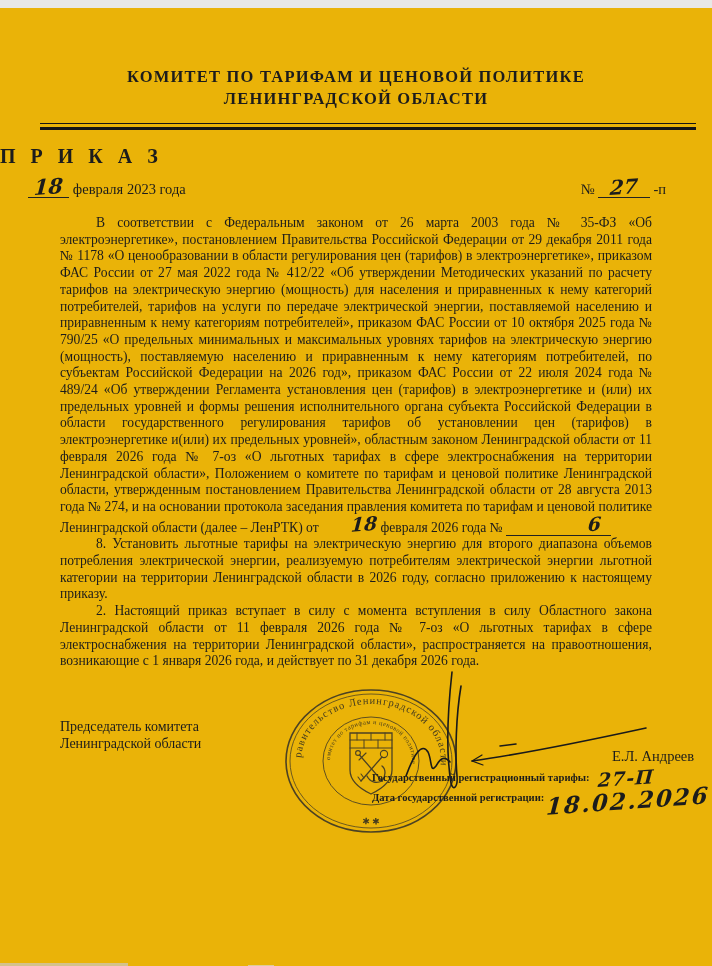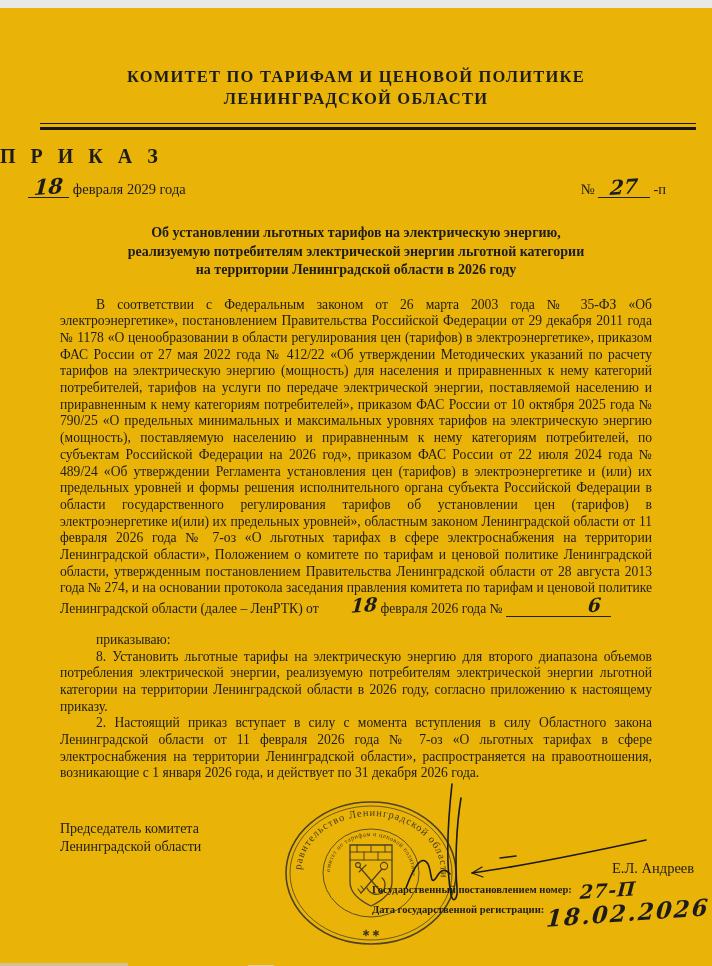--- a/index.html
+++ b/index.html
@@ -35,21 +35,21 @@
   
   .body{ margin:17px 60px 0 60px; font-size:13.6px; line-height:16.7px;
          text-align:justify; }
   .body p{ margin:0; text-indent:36px; }
   .preamble .hw{ font-size:19px; line-height:1; }
   .preamble .hw-day{ margin-left:-4px; }
   .preamble .uline{ padding:0 10px; border-bottom-width:1.3px; }
   .lead{ margin-top:14px !important; }
   
   .sig-area{ position:relative; height:180px; margin-top:18px; }
-  .sig-position{ position:absolute; left:60px; top:20px;
+  .sig-position{ position:absolute; left:60px; top:30px;
                  font-size:14px; line-height:17.5px; }
   .sig-name{ position:absolute; left:612px; top:60px; font-size:14.5px; }
   .stamp{ position:absolute; left:283px; top:-2px; opacity:.82; }
   .stamp-outer-text{ font-family:"Liberation Serif",serif; font-size:10.5px;
                      letter-spacing:1px; fill:#222; }
   .stamp-bottom{ font-size:9px; fill:#222; }
   .stamp-inner-text{ font-family:"Liberation Serif",serif; font-size:6.3px;
                      letter-spacing:.5px; fill:#222; }
   .sig-svg{ position:absolute; left:378px; top:-30px; }
   .registration{ position:absolute; left:372px; top:82px; font-size:10.6px;
@@ -73,38 +73,32 @@
   <div class="org">
     <div>КОМИТЕТ ПО ТАРИФАМ И ЦЕНОВОЙ ПОЛИТИКЕ</div>
     <div>ЛЕНИНГРАДСКОЙ ОБЛАСТИ</div>
   </div>
   <div class="double-rule"></div>
   <div class="doc-type">П Р И К А З</div>
 
   <div class="date-row">
     <div class="date-left">
       <span class="uline"><span class="hw">18</span></span>
-      <span>февраля 2029 года</span>
+      <span>февраля 2023 года</span>
     </div>
     <div class="num-right">
       <span>№</span>
       <span class="uline"><span class="hw">27</span></span>
       <span>-п</span>
     </div>
   </div>
 
-  <div class="subject">
-    <div>Об установлении льготных тарифов на электрическую энергию,</div>
-    <div>реализуемую потребителям электрической энергии льготной категории</div>
-    <div>на территории Ленинградской области в 2026 году</div>
-  </div>
 
   <div class="body">
     <p class="preamble"><span>В соответствии с Федеральным законом от 26 марта 2003 года № 35-ФЗ «Об электроэнергетике», постановлением Правительства Российской Федерации от 29 декабря 2011 года № 1178 «О ценообразовании в области регулирования цен (тарифов) в электроэнергетике», приказом ФАС России от 27 мая 2022 года № 412/22 «Об утверждении Методических указаний по расчету тарифов на электрическую энергию (мощность) для населения и приравненных к нему категорий потребителей, тарифов на услуги по передаче электрической энергии, поставляемой населению и приравненным к нему категориям потребителей», приказом ФАС России от 10 октября 2025 года № 790/25 «О предельных минимальных и максимальных уровнях тарифов на электрическую энергию (мощность), поставляемую населению и приравненным к нему категориям потребителей, по субъектам Российской Федерации на 2026 год», приказом ФАС России от 22 июля 2024 года № 489/24 «Об утверждении Регламента установления цен (тарифов) в электроэнергетике и (или) их предельных уровней и формы решения исполнительного органа субъекта Российской Федерации в области государственного регулирования тарифов об установлении цен (тарифов) в электроэнергетике и(или) их предельных уровней», областным законом Ленинградской области от 11 февраля 2026 года № 7-оз «О льготных тарифах в сфере электроснабжения на территории Ленинградской области», Положением о комитете по тарифам и ценовой политике Ленинградской области, утвержденным постановлением Правительства Ленинградской области от 28 августа 2013 года № 274, и на основании протокола заседания правления комитета по тарифам и ценовой политике Ленинградской области (далее – ЛенРТК)  от</span><span class="hw hw-day">18</span><span> февраля 2026 года № </span><span class="uline"><span class="hw">6</span></span></p>
-    <p class="lead">приказываю:</p>
     <p>8. Установить льготные тарифы на электрическую энергию для второго диапазона объемов потребления электрической энергии, реализуемую потребителям электрической энергии льготной категории на территории Ленинградской области в 2026 году, согласно приложению к настоящему приказу.</p>
     <p>2. Настоящий приказ вступает в силу с момента вступления в силу Областного закона Ленинградской области от 11 февраля 2026 года № 7-оз «О льготных тарифах в сфере электроснабжения на территории Ленинградской области», распространяется на правоотношения, возникающие с 1 января 2026 года, и действует по 31 декабря 2026 года.</p>
   </div>
 
   <div class="sig-area">
 
     <div class="sig-position">
       <div>Председатель комитета</div>
       <div>Ленинградской области</div>
     </div>
@@ -147,21 +141,21 @@
         <path d="M 28,118 C 36,96 44,84 50,94 C 54,102 52,116 58,108 C 62,101 66,97 72,104"></path>
         <path d="M 74,14 C 70,50 67,90 73,125 C 75,134 80,129 79,118 C 77,95 78,58 83,28"></path>
         <path d="M 268,70 C 222,80 152,95 94,103"></path>
         <path d="M 94,103 L 104,97 M 94,103 L 105,107" stroke-width="1.2"></path>
         <path d="M 122,88 L 138,86"></path>
       </g>
     </svg>
 
     <div class="registration">
       <div class="reg-row">
-        <span>Государственный постановлением номер:</span>
+        <span>Государственный регистрационный тарифы:</span>
         <span class="reg-value"><span class="hw">27-П</span></span>
       </div>
       <div class="reg-row">
         <span>Дата государственной регистрации:</span>
         <span class="reg-value reg-value-date"><span class="hw">18.02.2026</span></span>
       </div>
     </div>
   </div>
 
   <div class="smudge1"></div>

